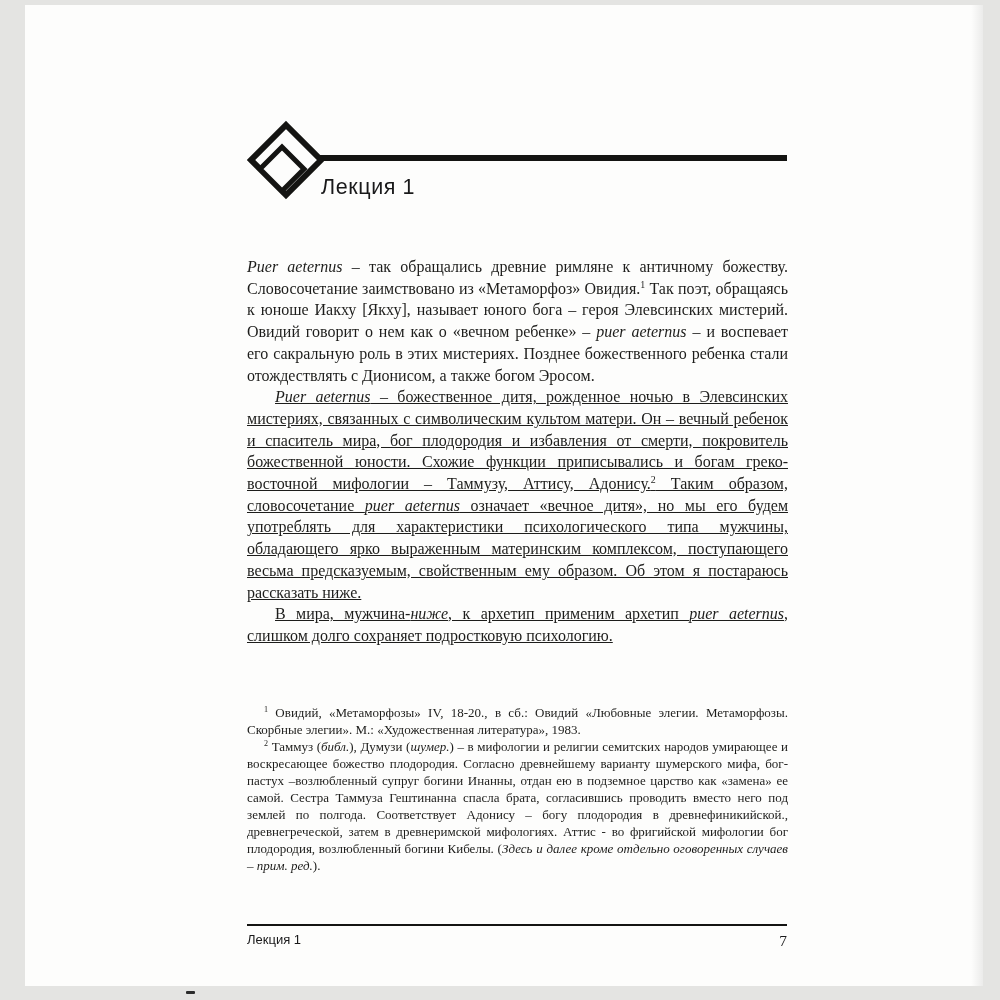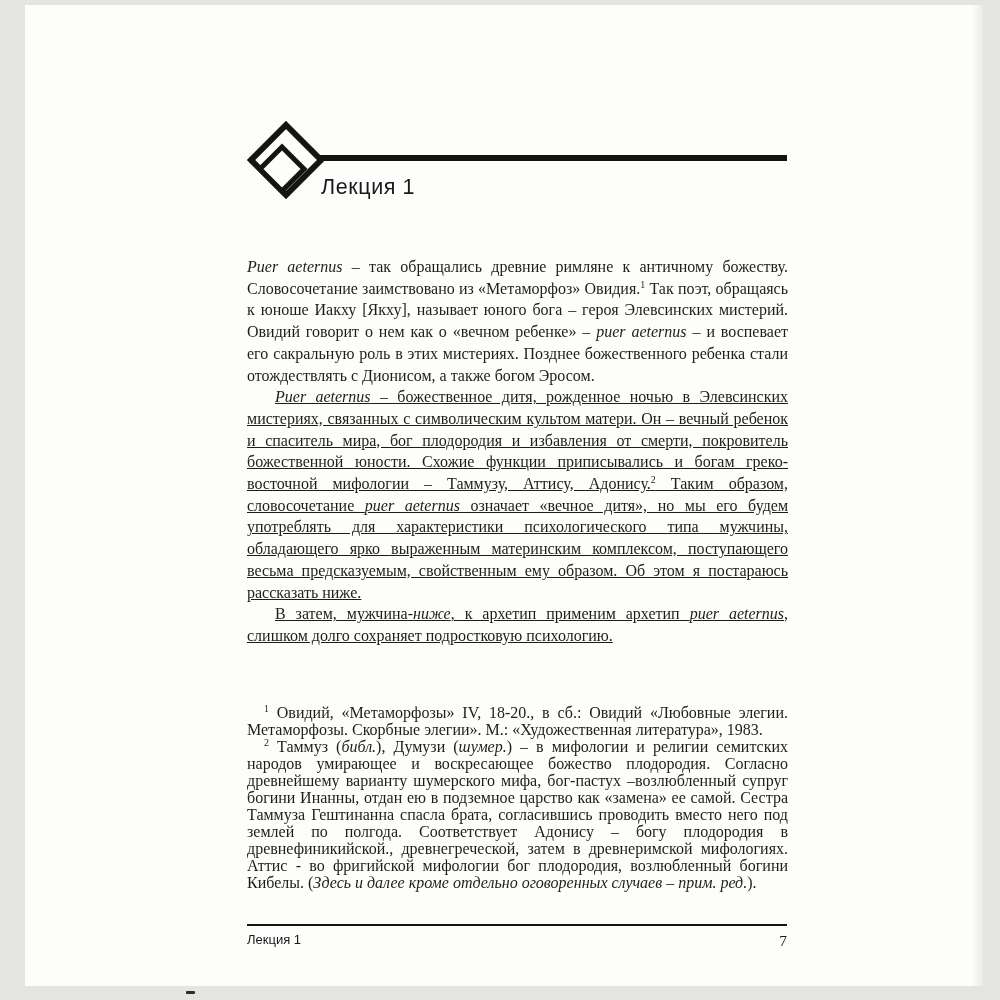--- a/index.html
+++ b/index.html
@@ -37,21 +37,21 @@
     margin:0;text-align:justify;
     font-size:16px;line-height:21.7px;
     hyphens:none;
   }
   .para.indent{text-indent:28px;text-decoration:underline;}
   .footnotes{
     position:absolute;left:222px;top:699px;width:541px;
   }
   .fn{
     margin:0;text-align:justify;
-    font-size:16px;line-height:17px;text-indent:17px;
+    font-size:13px;line-height:17px;text-indent:17px;
   }
   sup{
     font-size:0.62em;line-height:0;vertical-align:super;
   }
   i{font-style:italic;}
   .footer{
     position:absolute;left:222px;top:919px;width:540px;
     border-top:2px solid #141412;
     display:flex;justify-content:space-between;align-items:flex-start;
     padding-top:6px;
@@ -79,21 +79,21 @@
   <svg class="ornament" viewBox="0 0 96 96" xmlns="http://www.w3.org/2000/svg">
     <polygon points="45,8 80,43 45,78 10,43" fill="#fdfdfc" stroke="#141412" stroke-width="6"></polygon>
     <polygon points="41,30 63,52 41,74 19,52" fill="#fdfdfc" stroke="#141412" stroke-width="5"></polygon>
   </svg>
 
   <div class="chapter-title">Лекция 1</div>
 
   <div class="body-text">
       <p class="para"><i>Puer aeternus</i><span> – так обращались древние римляне к античному божеству. Словосочетание заимствовано из «Метаморфоз» Овидия.</span><sup>1</sup><span> Так поэт, обращаясь к юноше Иакху [Якху], называет юного бога – героя Элевсинских мистерий. Овидий говорит о нем как о «вечном ребенке» – </span><i>puer aeternus</i><span> – и воспевает его сакральную роль в этих мистериях. Позднее божественного ребенка стали отождествлять с Дионисом, а также богом Эросом.</span></p>
       <p class="para indent"><i>Puer aeternus</i><span> – божественное дитя, рожденное ночью в Элевсинских мистериях, связанных с символическим культом матери. Он – вечный ребенок и спаситель мира, бог плодородия и избавления от смерти, покровитель божественной юности. Схожие функции приписывались и богам греко-восточной мифологии – Таммузу, Аттису, Адонису.</span><sup>2</sup><span> Таким образом, словосочетание </span><i>puer aeternus</i><span> означает «вечное дитя», но мы его будем употреблять для характеристики психологического типа мужчины, обладающего ярко выраженным материнским комплексом, поступающего весьма предсказуемым, свойственным ему образом. Об этом я постараюсь рассказать ниже.</span></p>
-      <p class="para indent"><span>В затем, мужчина-</span><i>ниже</i><span>, к архетип применим архетип </span><i>puer aeternus</i><span>, слишком долго сохраняет подростковую психологию.</span></p>
+      <p class="para indent"><span>В мира, мужчина-</span><i>ниже</i><span>, к архетип применим архетип </span><i>puer aeternus</i><span>, слишком долго сохраняет подростковую психологию.</span></p>
     </div>
 
   <div class="footnotes">
       <p class="fn"><sup>1</sup><span> Овидий, «Метаморфозы» IV, 18-20., в сб.: Овидий «Любовные элегии. Метаморфозы. Скорбные элегии». М.: «Художественная литература», 1983.</span></p>
       <p class="fn"><sup>2</sup><span> Таммуз (</span><i>библ.</i><span>), Думузи (</span><i>шумер.</i><span>) – в мифологии и религии семитских народов умирающее и воскресающее божество плодородия. Согласно древнейшему варианту шумерского мифа, бог-пастух –возлюбленный супруг богини Инанны, отдан ею в подземное царство как «замена» ее самой. Сестра Таммуза Гештинанна спасла брата, согласившись проводить вместо него под землей по полгода. Соответствует Адонису – богу плодородия в древнефиникийской., древнегреческой, затем в древнеримской мифологиях. Аттис - во фригийской мифологии бог плодородия, возлюбленный богини Кибелы. (</span><i>Здесь и далее кроме отдельно оговоренных случаев – прим. ред.</i><span>).</span></p>
     </div>
 
   <div class="footer">
     <span class="footer-label">Лекция 1</span>
     <span class="page-number">7</span>

